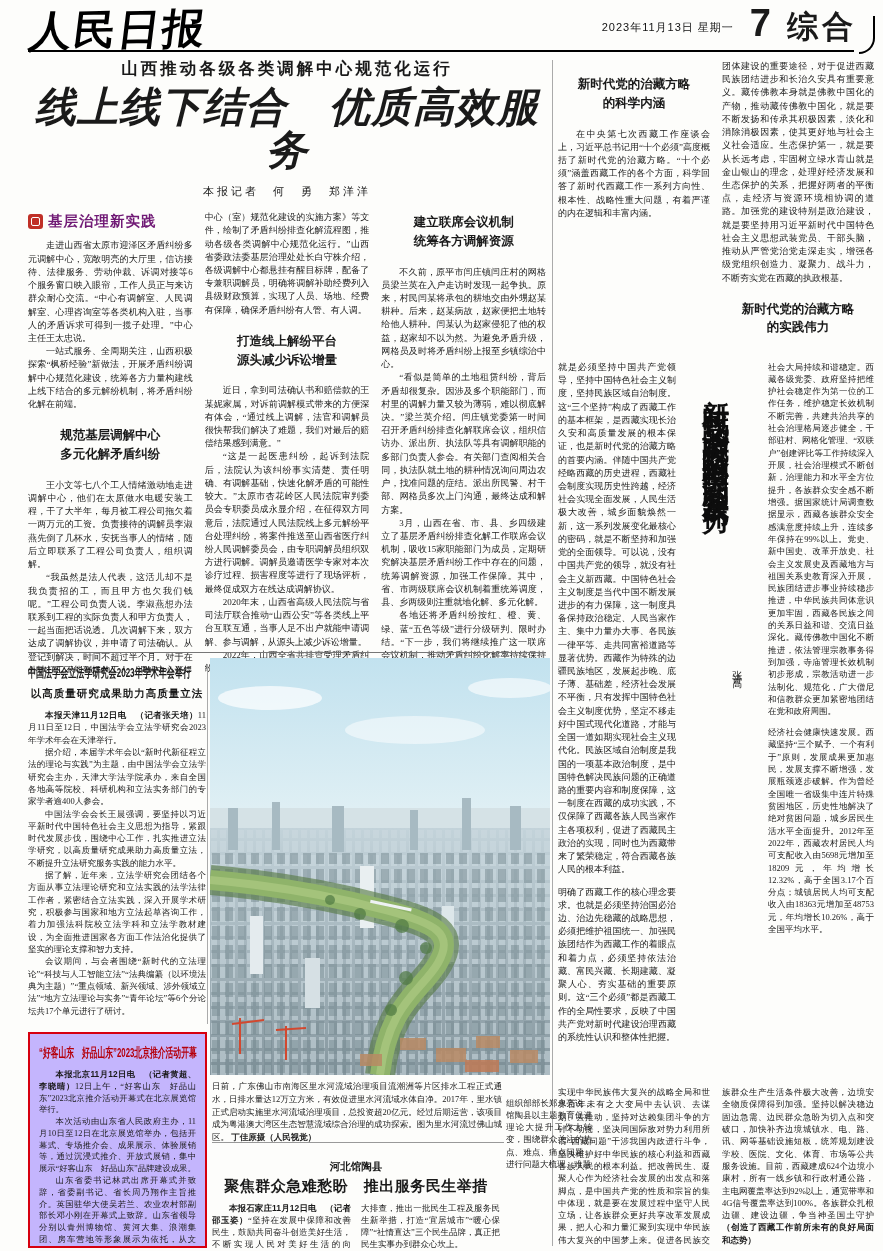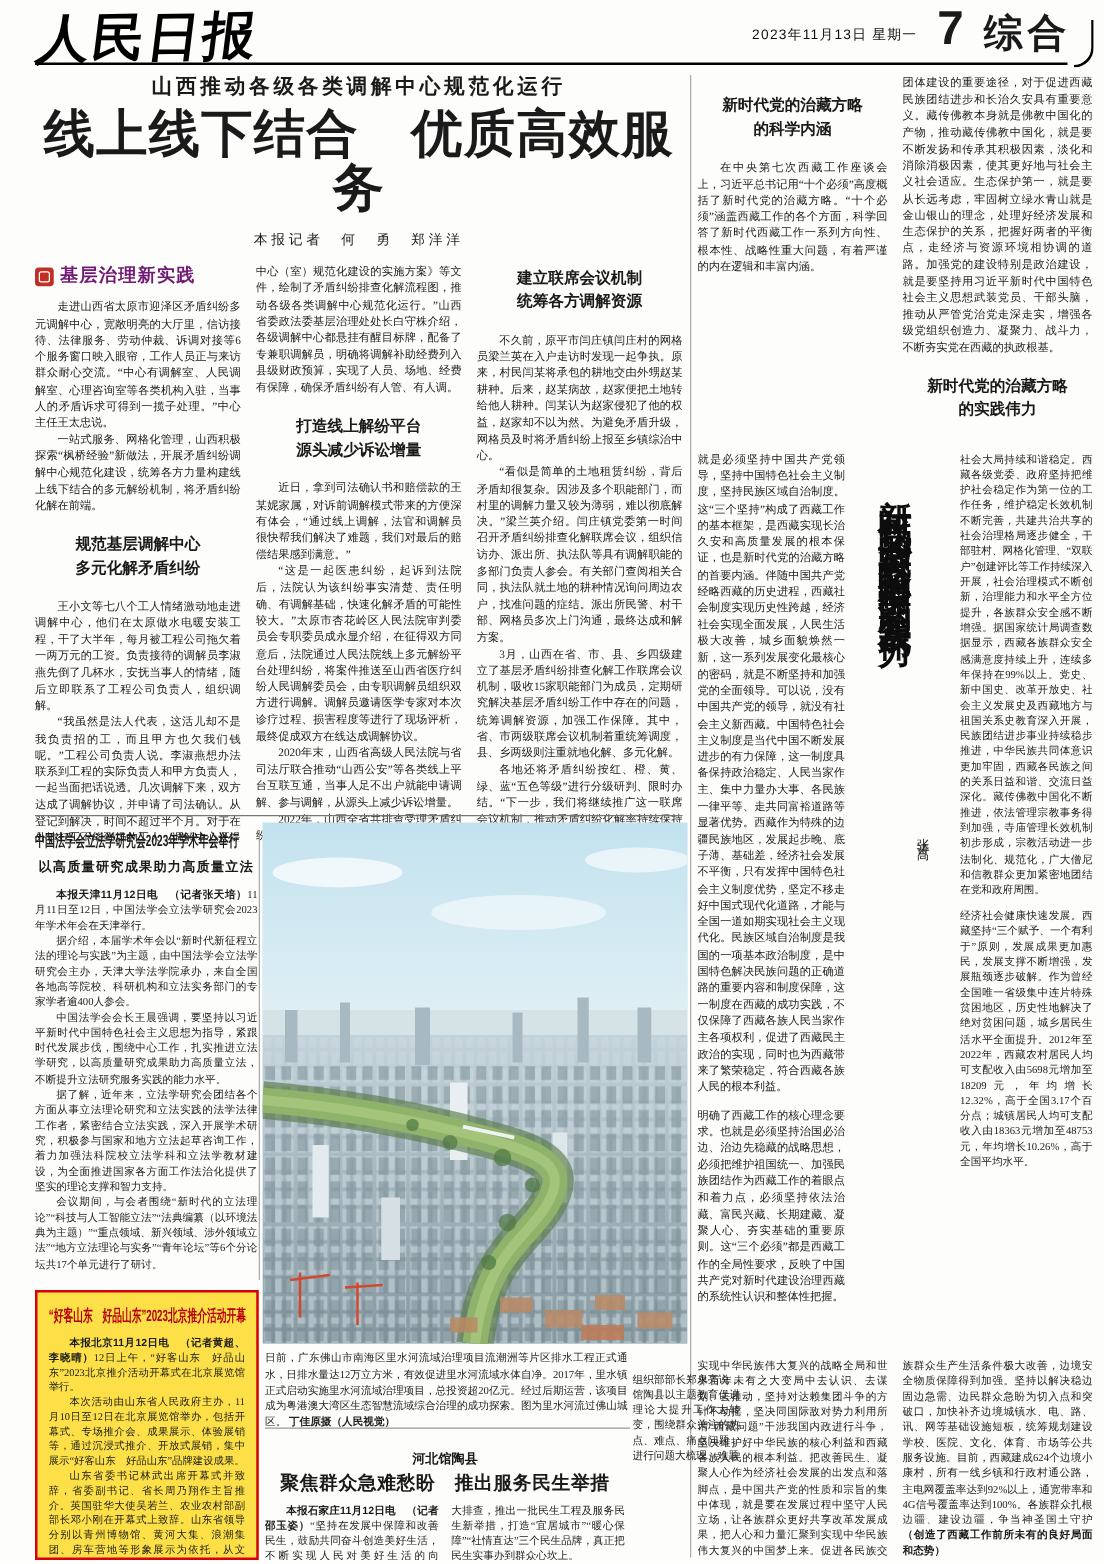--- a/index.html
+++ b/index.html
@@ -20,42 +20,42 @@
   .col{flex:1;overflow:hidden;font-size:9px;line-height:1.47;text-align:justify;}
   .col p,.txt p{margin:0;text-indent:2em;}
   p.cont{text-indent:0;}
   .colhead{font-family:"Liberation Sans",sans-serif;font-weight:bold;font-size:12.5px;
            line-height:1.5;text-align:center;white-space:pre-line;margin:15px 0;text-indent:0;}
   .lead{font-weight:bold;font-family:"Liberation Sans",sans-serif;}
   
   #shanxi{position:absolute;left:28px;top:58px;width:518px;}
   .kicker{text-align:center;font-size:16.5px;font-weight:bold;letter-spacing:3px;margin-bottom:6px;}
   .headline{text-align:center;font-size:41px;font-weight:900;font-family:"Liberation Sans",sans-serif;
-            line-height:1.05;letter-spacing:1px;}
+            line-height:1.05;letter-spacing:1px;font-style:italic;}
   .byline{text-align:center;font-size:11px;letter-spacing:3px;margin:12px 0 12px;}
   .sx-cols{display:flex;gap:12px;height:462px;}
   .plabel{display:flex;align-items:center;gap:5px;margin-bottom:7px;}
   .plabel-icon{position:relative;width:15px;height:15px;background:#c03027;border-radius:3px;flex:none;}
   .plabel-icon::after{content:"";position:absolute;inset:3px;border:1.5px solid #fff;border-radius:2px;}
   .plabel-text{color:#701a75;font-weight:bold;font-size:14.5px;font-family:"Liberation Sans",sans-serif;letter-spacing:1px;}
   
   .hr2{position:absolute;left:28px;top:652px;width:518px;height:1px;background:#777;}
   .hr3{position:absolute;left:212px;top:1142px;width:292px;height:1px;background:#999;}
   .vd1{position:absolute;left:207px;top:664px;width:1px;height:360px;background:#aaa;}
   .vd2{position:absolute;left:552px;top:60px;width:1px;height:1186px;background:#aaa;}
   
   #faxuehui{position:absolute;left:28px;top:664px;width:178px;height:362px;overflow:hidden;}
   .fx-title{white-space:nowrap;font-size:13px;font-weight:bold;font-family:"Liberation Sans",sans-serif;
             transform:scaleX(.62);transform-origin:left center;margin-bottom:5px;}
   .fx-sub{text-align:center;font-size:10.5px;font-weight:bold;letter-spacing:1px;margin-bottom:8px;
           font-family:"Liberation Sans",sans-serif;}
   #faxuehui .txt{font-size:8.5px;line-height:1.45;text-align:justify;}
   
   #shandong{position:absolute;left:28px;top:1032px;width:179px;height:216px;border:2px solid #d6000f;
-            box-sizing:border-box;padding:8px 9px;overflow:hidden;background:#fde047;}
+            box-sizing:border-box;padding:8px 9px;overflow:hidden;background:#c4b5fd;}
   .sd-title{white-space:nowrap;font-size:13px;font-weight:bold;color:#b5000c;
             font-family:"Liberation Sans",sans-serif;transform:scaleX(.60);transform-origin:left center;
             margin:2px 0 7px;}
   #shandong .txt{font-size:8.3px;line-height:1.42;text-align:justify;}
   
   #photo{position:absolute;left:210px;top:658px;width:340px;height:417px;overflow:hidden;background:#cfe3ea;}
   
   #caption{position:absolute;left:212px;top:1080px;width:290px;font-size:8.5px;line-height:1.5;
            text-align:justify;color:#222;}
   #caption b{font-family:"Liberation Sans",sans-serif;}
@@ -102,21 +102,21 @@
     <div class="kicker">山西推动各级各类调解中心规范化运行</div>
     <div class="headline">线上线下结合　优质高效服务</div>
     <div class="byline">本报记者　何　勇　郑洋洋</div>
     <div class="sx-cols">
       <div class="col">
         <div class="plabel">
           <span class="plabel-icon"></span>
           <span class="plabel-text">基层治理新实践</span>
         </div>
         <p>走进山西省太原市迎泽区矛盾纠纷多元调解中心，宽敞明亮的大厅里，信访接待、法律服务、劳动仲裁、诉调对接等6个服务窗口映入眼帘，工作人员正与来访群众耐心交流。“中心有调解室、人民调解室、心理咨询室等各类机构入驻，当事人的矛盾诉求可得到一揽子处理。”中心主任王太忠说。</p>
-        <p>一站式服务、网格化管理，山西积极探索“枫桥经验”新做法，开展矛盾纠纷调解中心规范化建设，统筹各方力量构建线上线下结合的多元解纷机制，将矛盾纠纷化解在前端。</p>
+        <p>一站式服务、全周期关注，山西积极探索“枫桥经验”新做法，开展矛盾纠纷调解中心规范化建设，统筹各方力量构建线上线下结合的多元解纷机制，将矛盾纠纷化解在前端。</p>
         <div class="colhead">规范基层调解中心
 多元化解矛盾纠纷</div>
         <p>王小文等七八个工人情绪激动地走进调解中心，他们在太原做水电暖安装工程，干了大半年，每月被工程公司拖欠着一两万元的工资。负责接待的调解员李淑燕先倒了几杯水，安抚当事人的情绪，随后立即联系了工程公司负责人，组织调解。</p>
         <p>“我虽然是法人代表，这活儿却不是我负责招的工，而且甲方也欠我们钱呢。”工程公司负责人说。李淑燕想办法联系到工程的实际负责人和甲方负责人，一起当面把话说透。几次调解下来，双方达成了调解协议，并申请了司法确认。从登记到解决，时间不超过半个月。对于在外地打工不能到场的工人，调解中心还提供了法律援助。</p>
 
       </div>
       <div class="col">
         <p class="cont">中心（室）规范化建设的实施方案》等文件，绘制了矛盾纠纷排查化解流程图，推动各级各类调解中心规范化运行。”山西省委政法委基层治理处处长白守株介绍，各级调解中心都悬挂有醒目标牌，配备了专兼职调解员，明确将调解补助经费列入县级财政预算，实现了人员、场地、经费有保障，确保矛盾纠纷有人管、有人调。</p>
         <div class="colhead">打造线上解纷平台
 源头减少诉讼增量</div>

